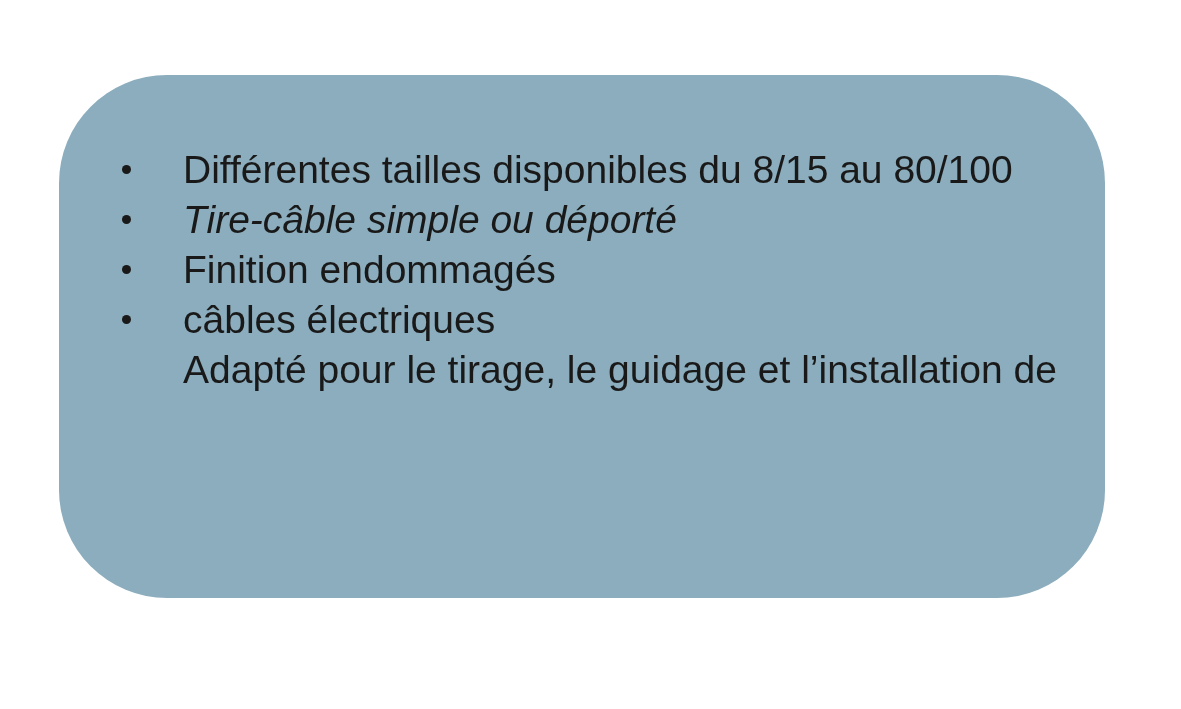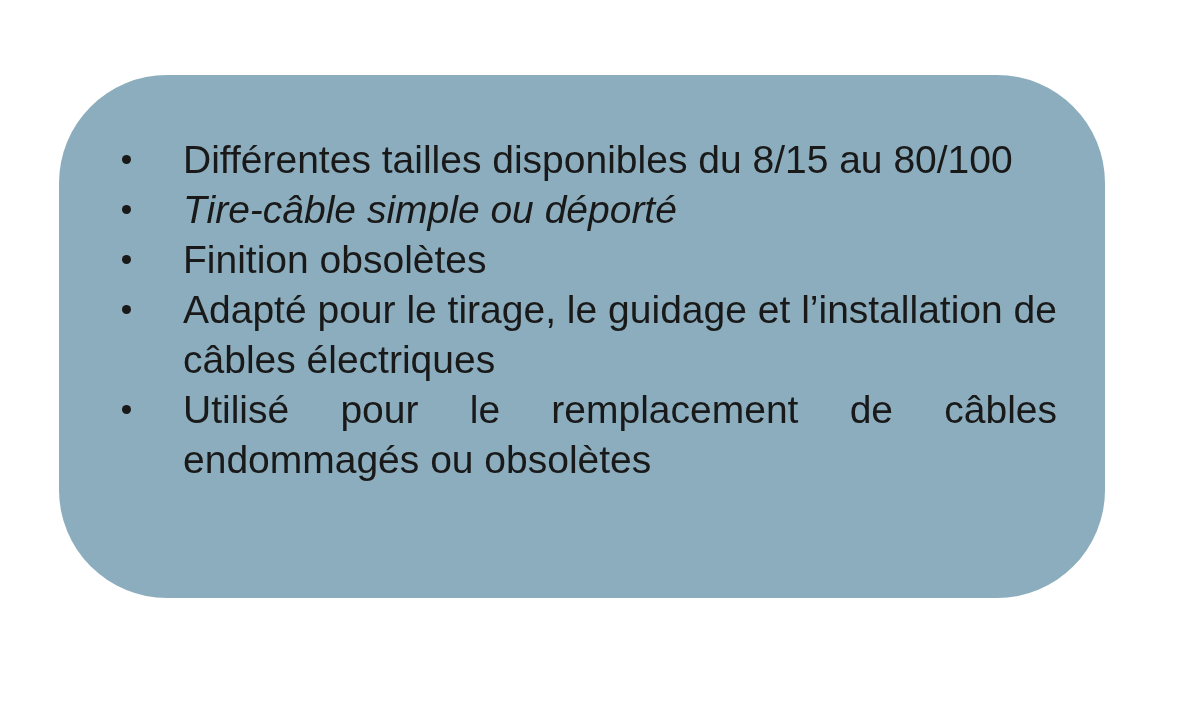--- a/index.html
+++ b/index.html
@@ -16,21 +16,21 @@
   }
   .card {
     position: absolute;
     left: 59px; top: 75px;
     width: 1046px; height: 523px;
     border-radius: 108px;
     background: #8badbd; 
   }
   .list {
     position: absolute;
-    left: 0; top: 60px;
+    left: 0; top: 70px;
     width: 100%;
   }
   .item {
     position: relative;
     margin-left: 124px;
     width: 874px;
     font-size: 39px;
     line-height: 50px;
     color: #191919; 
   }
@@ -62,27 +62,22 @@
         <div class="item" style="color: rgb(25, 25, 25);">
           <span class="bullet"></span>
           <div class="line">Différentes tailles disponibles du 8/15 au 80/100</div>
         </div>
         <div class="item" style="color: rgb(25, 25, 25); font-style: italic;">
           <span class="bullet"></span>
           <div class="line">Tire-câble simple ou déporté</div>
         </div>
         <div class="item" style="color: rgb(25, 25, 25);">
           <span class="bullet"></span>
-          <div class="line">Finition obsolètes</div>
+          <div class="line">Finition endommagés</div>
         </div>
         <div class="item" style="color: rgb(25, 25, 25);">
           <span class="bullet"></span>
+          <div class="line">câbles électriques</div>
           <div class="line justified">Adapté pour le tirage, le guidage et l’installation de</div>
-          <div class="line">câbles électriques</div>
-        </div>
-        <div class="item" style="color: rgb(25, 25, 25);">
-          <span class="bullet"></span>
-          <div class="line justified">Utilisé pour le remplacement de câbles</div>
-          <div class="line">endommagés ou obsolètes</div>
         </div>
       </div>
   </div>
 </div>
 
 </body></html>

